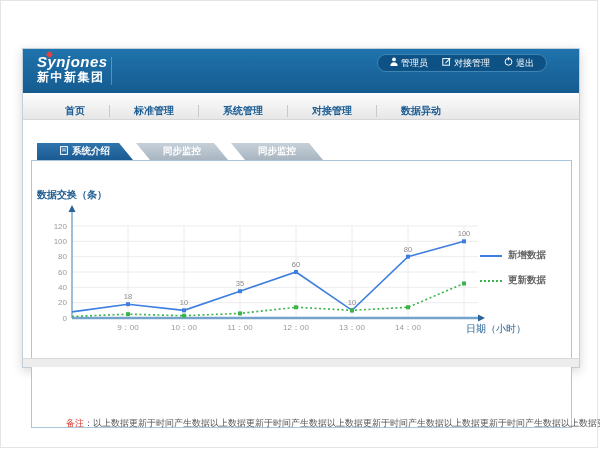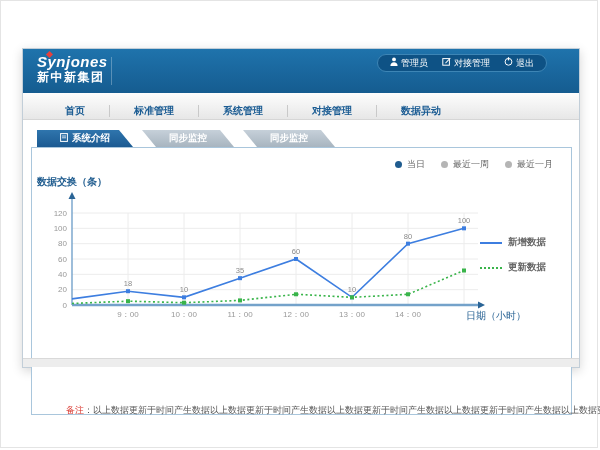--- a/index.html
+++ b/index.html
@@ -23,21 +23,21 @@
   .user-pill svg { display:block; }
 
   
   .nav { height:27px; background:linear-gradient(#fdfdfd,#e7e7e7); border-bottom:1px solid #d6d6d6;
          display:flex; align-items:center; padding-left:18px; }
   .nav-item { padding:0 24px; font-size:10px; font-weight:bold; color:#1b5c93; border-right:1px solid #c9c9c9;
               line-height:12px; cursor:pointer;margin-top:9px; }
   .nav-item:last-child { border-right:none; }
 
   
-  .tabs { display:flex; gap:9px; padding-left:14px; margin-top:10px; height:17px; }
+  .tabs { display:flex; gap:3px; padding-left:14px; margin-top:23px; height:17px; }
   .tab { height:17px; display:flex; align-items:center; justify-content:center; gap:4px;
          font-size:9.5px; font-weight:bold; color:#fff; cursor:pointer; }
   .tab.active { width:96px; background:linear-gradient(#2f75ad,#1b5a92);
                 clip-path:polygon(0 0, calc(100% - 14px) 0, 100% 100%, 0 100%); }
   .tab.idle { width:92px; background:linear-gradient(#c6d0d9,#a8b5c0);
               clip-path:polygon(0 0, calc(100% - 14px) 0, 100% 100%, 14px 100%); }
 
   
   .panel { position:relative; margin:0 8px; width:541px; height:268px; border:1px solid #a9c6dc; background:#fff; }
   .filters { position:absolute; right:18px; top:10px; display:flex; gap:16px; }
@@ -123,34 +123,20 @@
       <div class="tab idle">
         <span>同步监控</span>
       </div>
       <div class="tab idle">
         <span>同步监控</span>
       </div>
     </div>
 
     <div class="panel">
 
-      <div class="filters">
-        <div class="opt">
-          <span class="dot sel"></span>
-          <span>当日</span>
-        </div>
-        <div class="opt">
-          <span class="dot"></span>
-          <span>最近一周</span>
-        </div>
-        <div class="opt">
-          <span class="dot"></span>
-          <span>最近一月</span>
-        </div>
-      </div>
 
       <div class="y-title">数据交换（条）</div>
 
       <svg id="chart-svg" class="chart" width="460" height="132">
           <line x1="30" y1="99.66666666666667" x2="436" y2="99.66666666666667" stroke="#ececec" stroke-width="1"></line>
           <line x1="30" y1="84.33333333333333" x2="436" y2="84.33333333333333" stroke="#ececec" stroke-width="1"></line>
           <line x1="30" y1="69" x2="436" y2="69" stroke="#ececec" stroke-width="1"></line>
           <line x1="30" y1="53.666666666666664" x2="436" y2="53.666666666666664" stroke="#ececec" stroke-width="1"></line>
           <line x1="30" y1="38.33333333333333" x2="436" y2="38.33333333333333" stroke="#ececec" stroke-width="1"></line>
           <line x1="30" y1="23" x2="436" y2="23" stroke="#ececec" stroke-width="1"></line>

